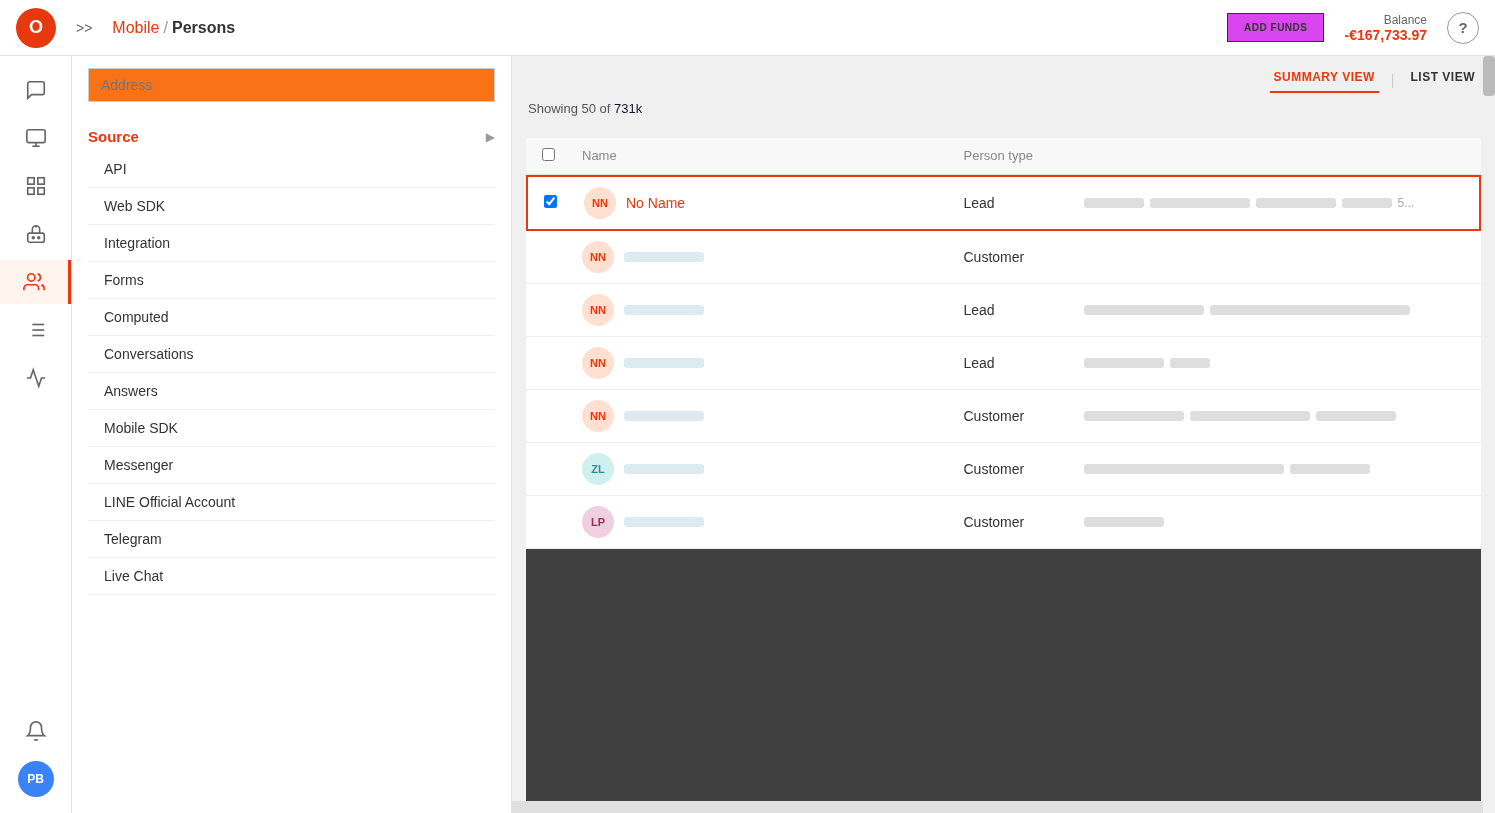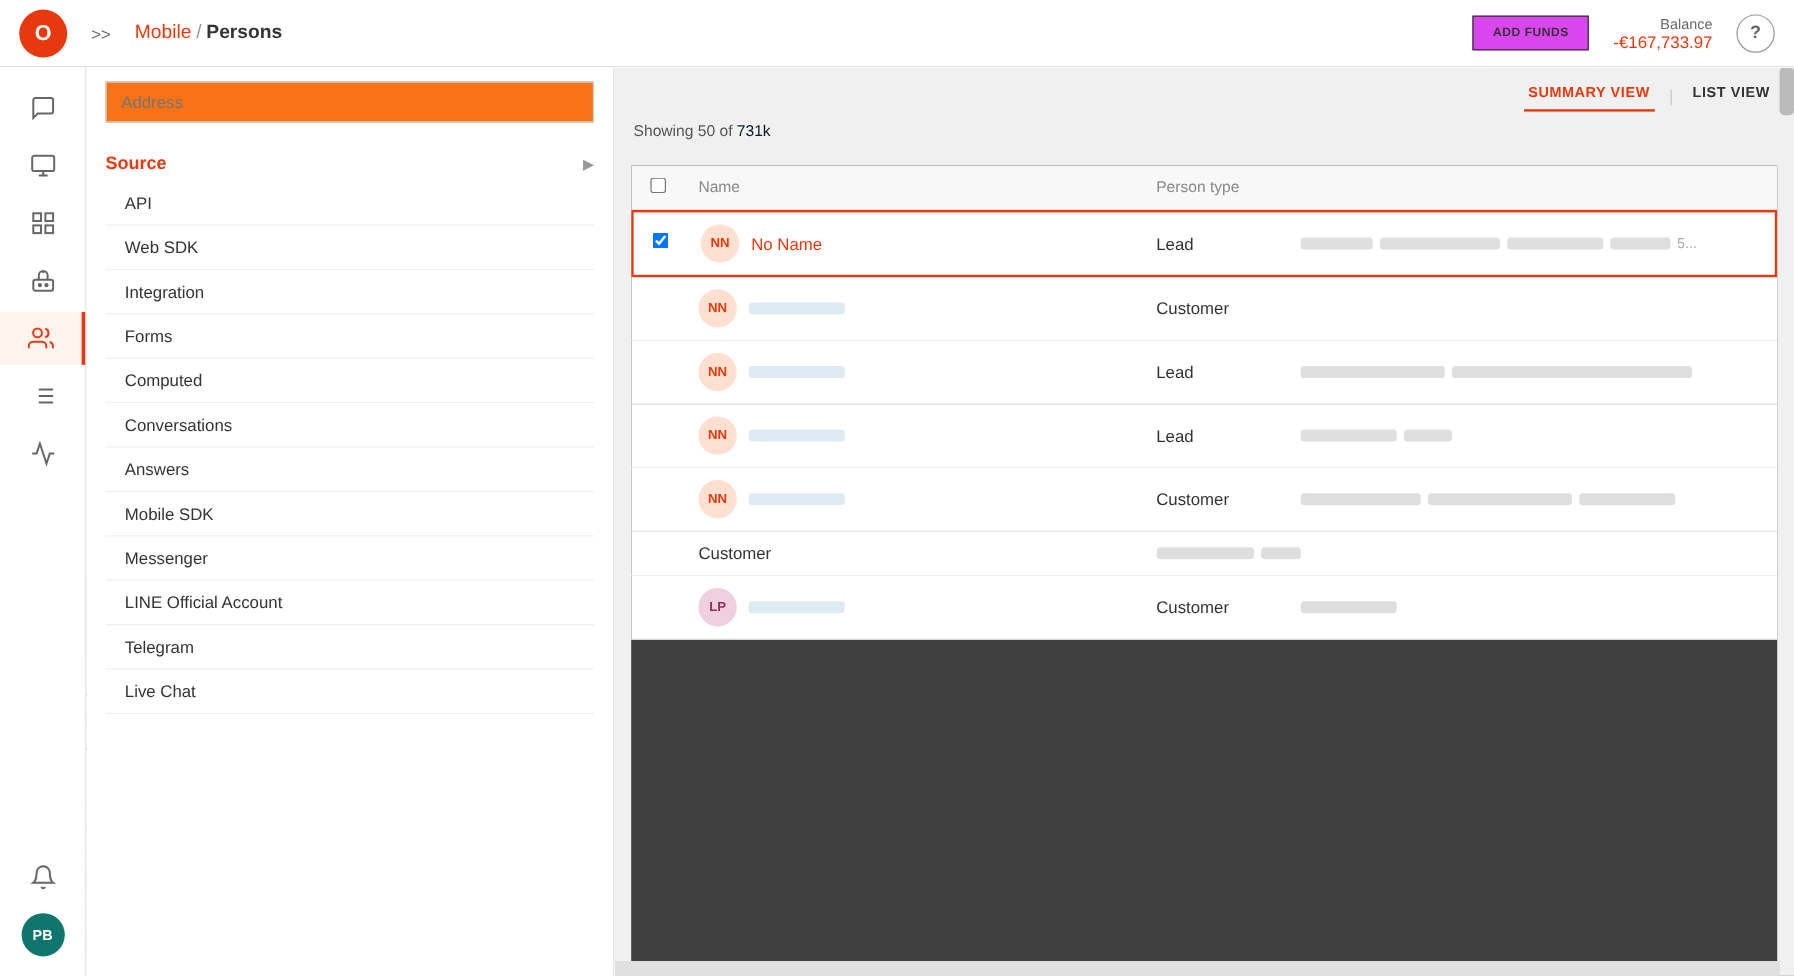--- a/index.html
+++ b/index.html
@@ -30,21 +30,21 @@
     .header-right {
       margin-left: auto; display: flex; align-items: center; gap: 20px;
     }
     .add-funds-btn {
       border: 1.5px solid #333; background: #d946ef; color: #333;
       padding: 8px 16px; font-size: 10px; font-weight: 600;
       cursor: pointer; letter-spacing: 0.5px;
     }
     .balance-section { text-align: right; }
     .balance-label { font-size: 12px; color: #666; }
-    .balance-amount { font-size: 14px; color: #e8380d; font-weight: 400; }
+    .balance-amount { font-size: 14px; color: #e8380d; font-weight: 700; }
     .help-btn {
       width: 32px; height: 32px; border-radius: 50%; border: 1.5px solid #999;
       display: flex; align-items: center; justify-content: center;
       color: #666; cursor: pointer; font-size: 15px; font-weight: 600;
     }
 
     
     .left-sidebar {
       position: fixed; top: 56px; left: 0; bottom: 0; width: 72px;
       background: #fff; border-right: 1px solid #e0e0e0;
@@ -63,21 +63,21 @@
       border-radius: 0;
       width: 100%;
     }
     .sidebar-icon svg { width: 22px; height: 22px; }
     .sidebar-bottom {
       margin-top: auto; padding-bottom: 16px;
       display: flex; flex-direction: column; align-items: center; gap: 8px;
     }
     .avatar-circle {
       width: 36px; height: 36px; border-radius: 50%;
-      background: #0f766e; color: white;
+      background: #3b82f6; color: white;
       display: flex; align-items: center; justify-content: center;
       font-size: 12px; font-weight: 700; cursor: pointer;
     }
 
     
     .filter-panel {
       position: fixed; top: 56px; left: 72px; bottom: 0; width: 440px;
       background: #fff; border-right: 1px solid #e0e0e0;
       overflow-y: auto; z-index: 80;
     }
@@ -375,20 +375,24 @@
           </div>
           <div class="person-type">Customer</div>
           <div class="contact-info">
             <div class="blur-bar" style="width: 100px;"></div>
             <div class="blur-bar" style="width: 120px;"></div>
             <div class="blur-bar" style="width: 80px;"></div>
           </div>
         </div>
         <div class="table-row">
           <div></div>
+          <div class="person-name-cell">
+            <div class="person-avatar avatar-teal">ZL</div>
+            <div class="blur-bar blur-bar-light" style="width: 80px;"></div>
+          </div>
           <div class="person-type">Customer</div>
           <div class="contact-info">
             <div class="blur-bar" style="width: 200px;"></div>
             <div class="blur-bar" style="width: 80px;"></div>
           </div>
         </div>
         <div class="table-row">
           <div></div>
           <div class="person-name-cell">
             <div class="person-avatar avatar-pink">LP</div>

